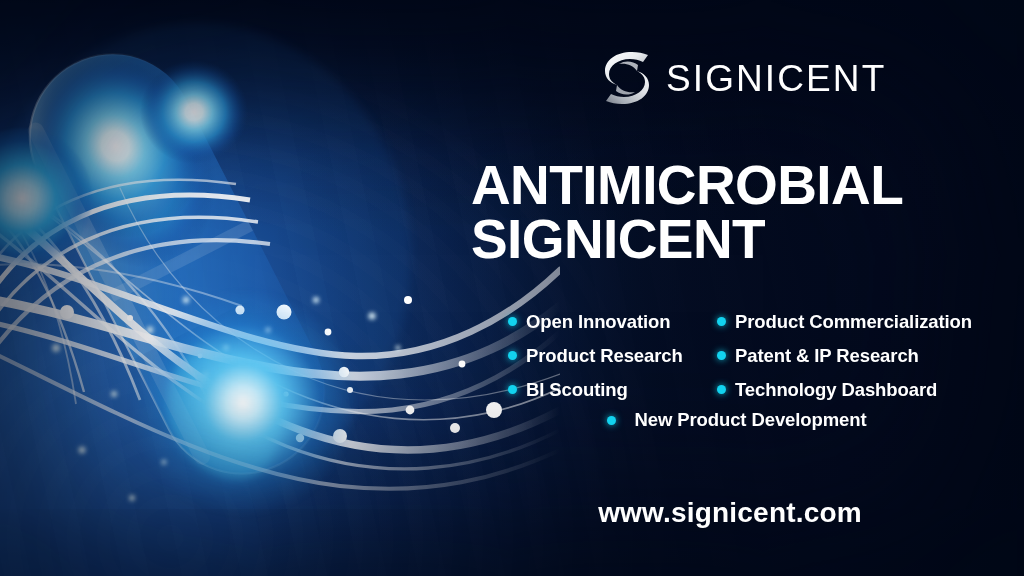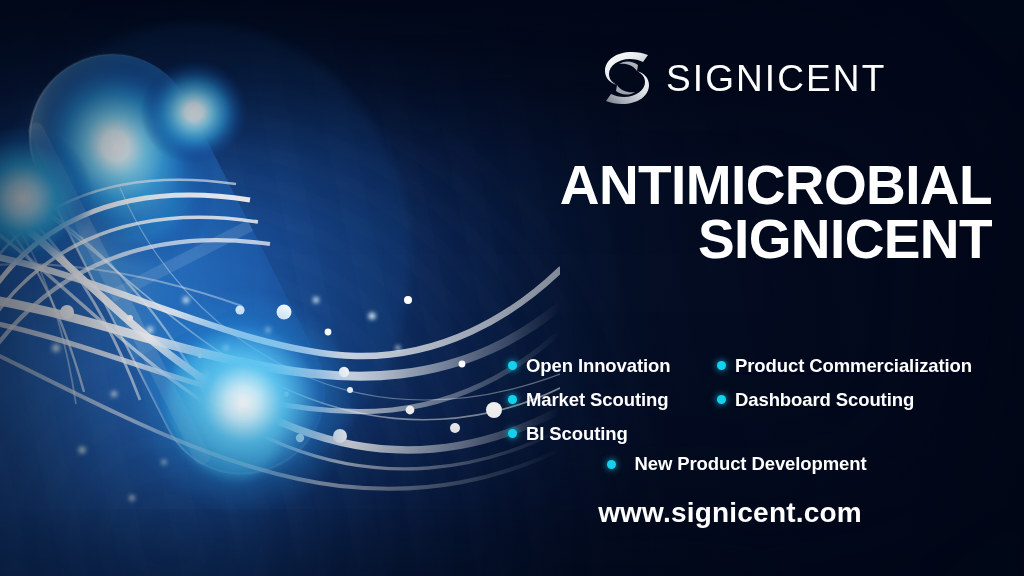--- a/index.html
+++ b/index.html
@@ -69,34 +69,34 @@
     position:absolute;left:602px;top:50px;
     display:flex;align-items:center;gap:14px;
   }
   #logo-mark{width:50px;height:56px;}
   #logo-word{
     color:#ffffff;font-size:37px;font-weight:400;
     letter-spacing:2.1px;line-height:1;white-space:nowrap;
   }
 
   #headline{
-    position:absolute;left:452px;top:158px;width:540px;
-    text-align:right;color:#ffffff;
+    position:absolute;left:471px;top:158px;width:540px;
+    text-align:left;color:#ffffff;
     font-weight:bold;font-size:55px;line-height:.99;
     letter-spacing:-.6px;
   }
   #headline .l2{display:block;}
 
   #bullets{
-    position:absolute;left:452px;top:306px;width:556px;margin-top:44px;
+    position:absolute;left:452px;top:306px;width:556px;
   }
   .b-cols{display:flex;}
   .b-col{display:flex;flex-direction:column;gap:3px;}
   .b-col.left{width:205px;padding-left:56px;}
-  .b-col.right{padding-left:4px;text-decoration:underline;}
+  .b-col.right{padding-left:4px;}
   .b-row{display:flex;align-items:center;gap:9px;height:31px;}
   .dot{
     width:9px;height:9px;border-radius:50%;
     background:#12d3ef;flex:0 0 auto;
     box-shadow:0 0 7px rgba(18,211,239,.85);
   }
   .b-txt{
     color:#ffffff;font-size:18.5px;font-weight:bold;
     white-space:nowrap;letter-spacing:-.1px;
   }
@@ -285,35 +285,39 @@
 
   <div id="bullets">
     <div class="b-cols">
       <div class="b-col left">
         <div class="b-row">
           <span class="dot"></span>
           <span class="b-txt">Open Innovation</span>
         </div>
         <div class="b-row">
           <span class="dot"></span>
-          <span class="b-txt">Market Scouting</span>
+          <span class="b-txt">Product Research</span>
         </div>
         <div class="b-row">
           <span class="dot"></span>
           <span class="b-txt">BI Scouting</span>
         </div>
       </div>
       <div class="b-col right">
         <div class="b-row">
           <span class="dot"></span>
           <span class="b-txt">Product Commercialization</span>
         </div>
         <div class="b-row">
           <span class="dot"></span>
-          <span class="b-txt">Dashboard Scouting</span>
+          <span class="b-txt">Patent &amp; IP Research</span>
+        </div>
+        <div class="b-row">
+          <span class="dot"></span>
+          <span class="b-txt">Technology Dashboard</span>
         </div>
       </div>
     </div>
     <div class="b-wide">
       <span class="dot"></span>
       <span class="b-txt">New Product Development</span>
     </div>
   </div>
 
   <div id="url">www.signicent.com</div>

